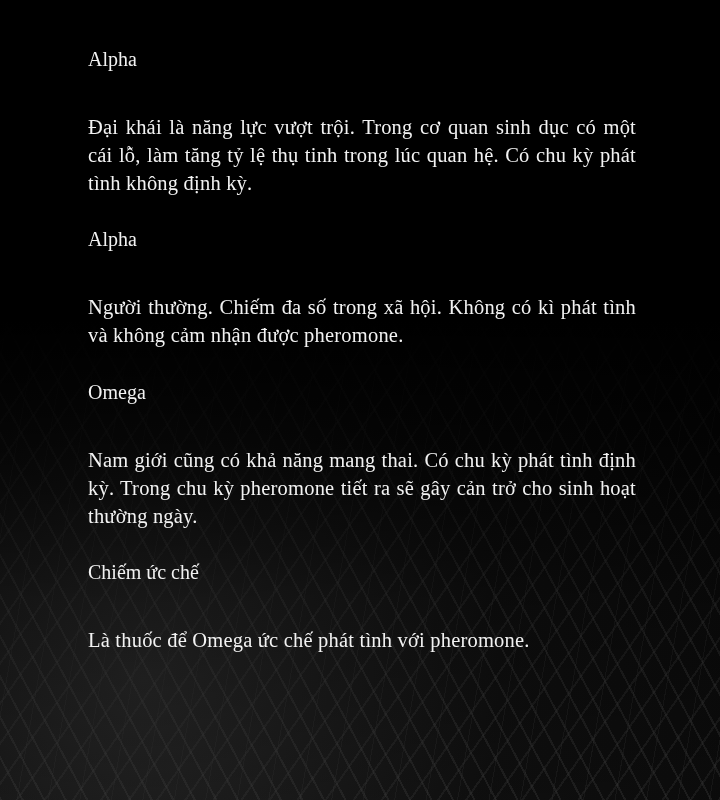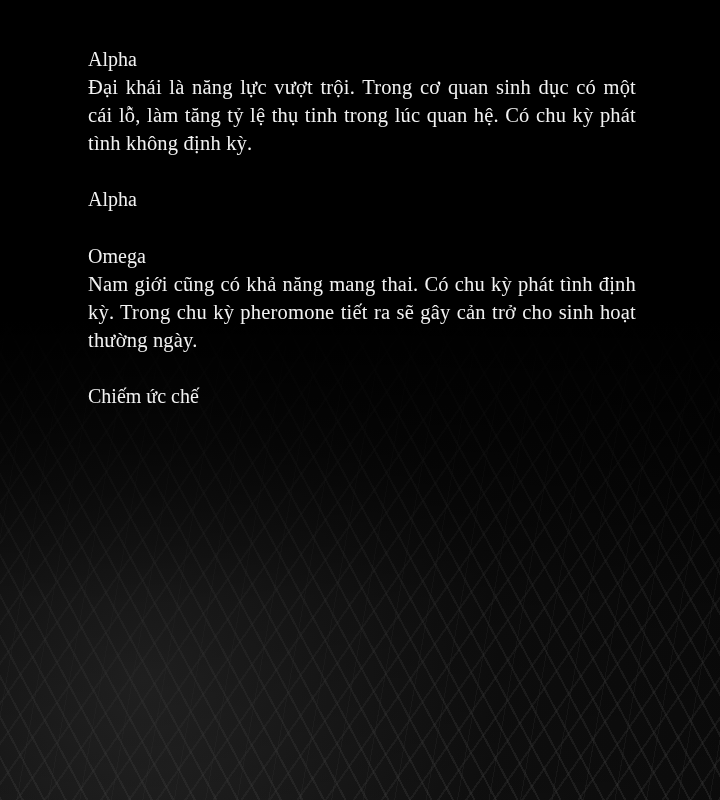--- a/index.html
+++ b/index.html
@@ -24,39 +24,42 @@
     }
     .section { margin-bottom: 28px; }
     .term {
       font-weight: normal; font-size: 20px; line-height: 28px;
       display: block;
     }
     .desc {
       font-size: 20.5px; line-height: 28px;
       text-align: justify; display: block;
       letter-spacing: 0.2px;
+      margin-top: 40px;
     }
     .s-alpha { margin-bottom: 28px; }
     .s-beta { margin-bottom: 29px; }
     .s-omega { margin-bottom: 28px; }
     .s-mark { margin-bottom: 27px; }
   </style>
 </head>
 <body>
 
 <div class="bg"></div>
 
 <div class="content">
   <div class="section s-alpha">
     <span class="term">Alpha</span>
     <span class="desc">Đại khái là năng lực vượt trội. Trong cơ quan sinh dục có một cái lỗ, làm tăng tỷ lệ thụ tinh trong lúc quan hệ. Có chu kỳ phát tình không định kỳ.</span>
   </div>
   <div class="section s-beta">
     <span class="term">Alpha</span>
+    <span class="desc">Người thường. Chiếm đa số trong xã hội. Không có kì phát tình và không cảm nhận được pheromone.</span>
   </div>
   <div class="section s-omega">
     <span class="term">Omega</span>
     <span class="desc">Nam giới cũng có khả năng mang thai. Có chu kỳ phát tình định kỳ. Trong chu kỳ pheromone tiết ra sẽ gây cản trở cho sinh hoạt thường ngày.</span>
   </div>
   <div class="section">
     <span class="term">Chiếm ức chế</span>
+    <span class="desc">Là thuốc để Omega ức chế phát tình với pheromone.</span>
   </div>
 </div>
 
 </body></html>

